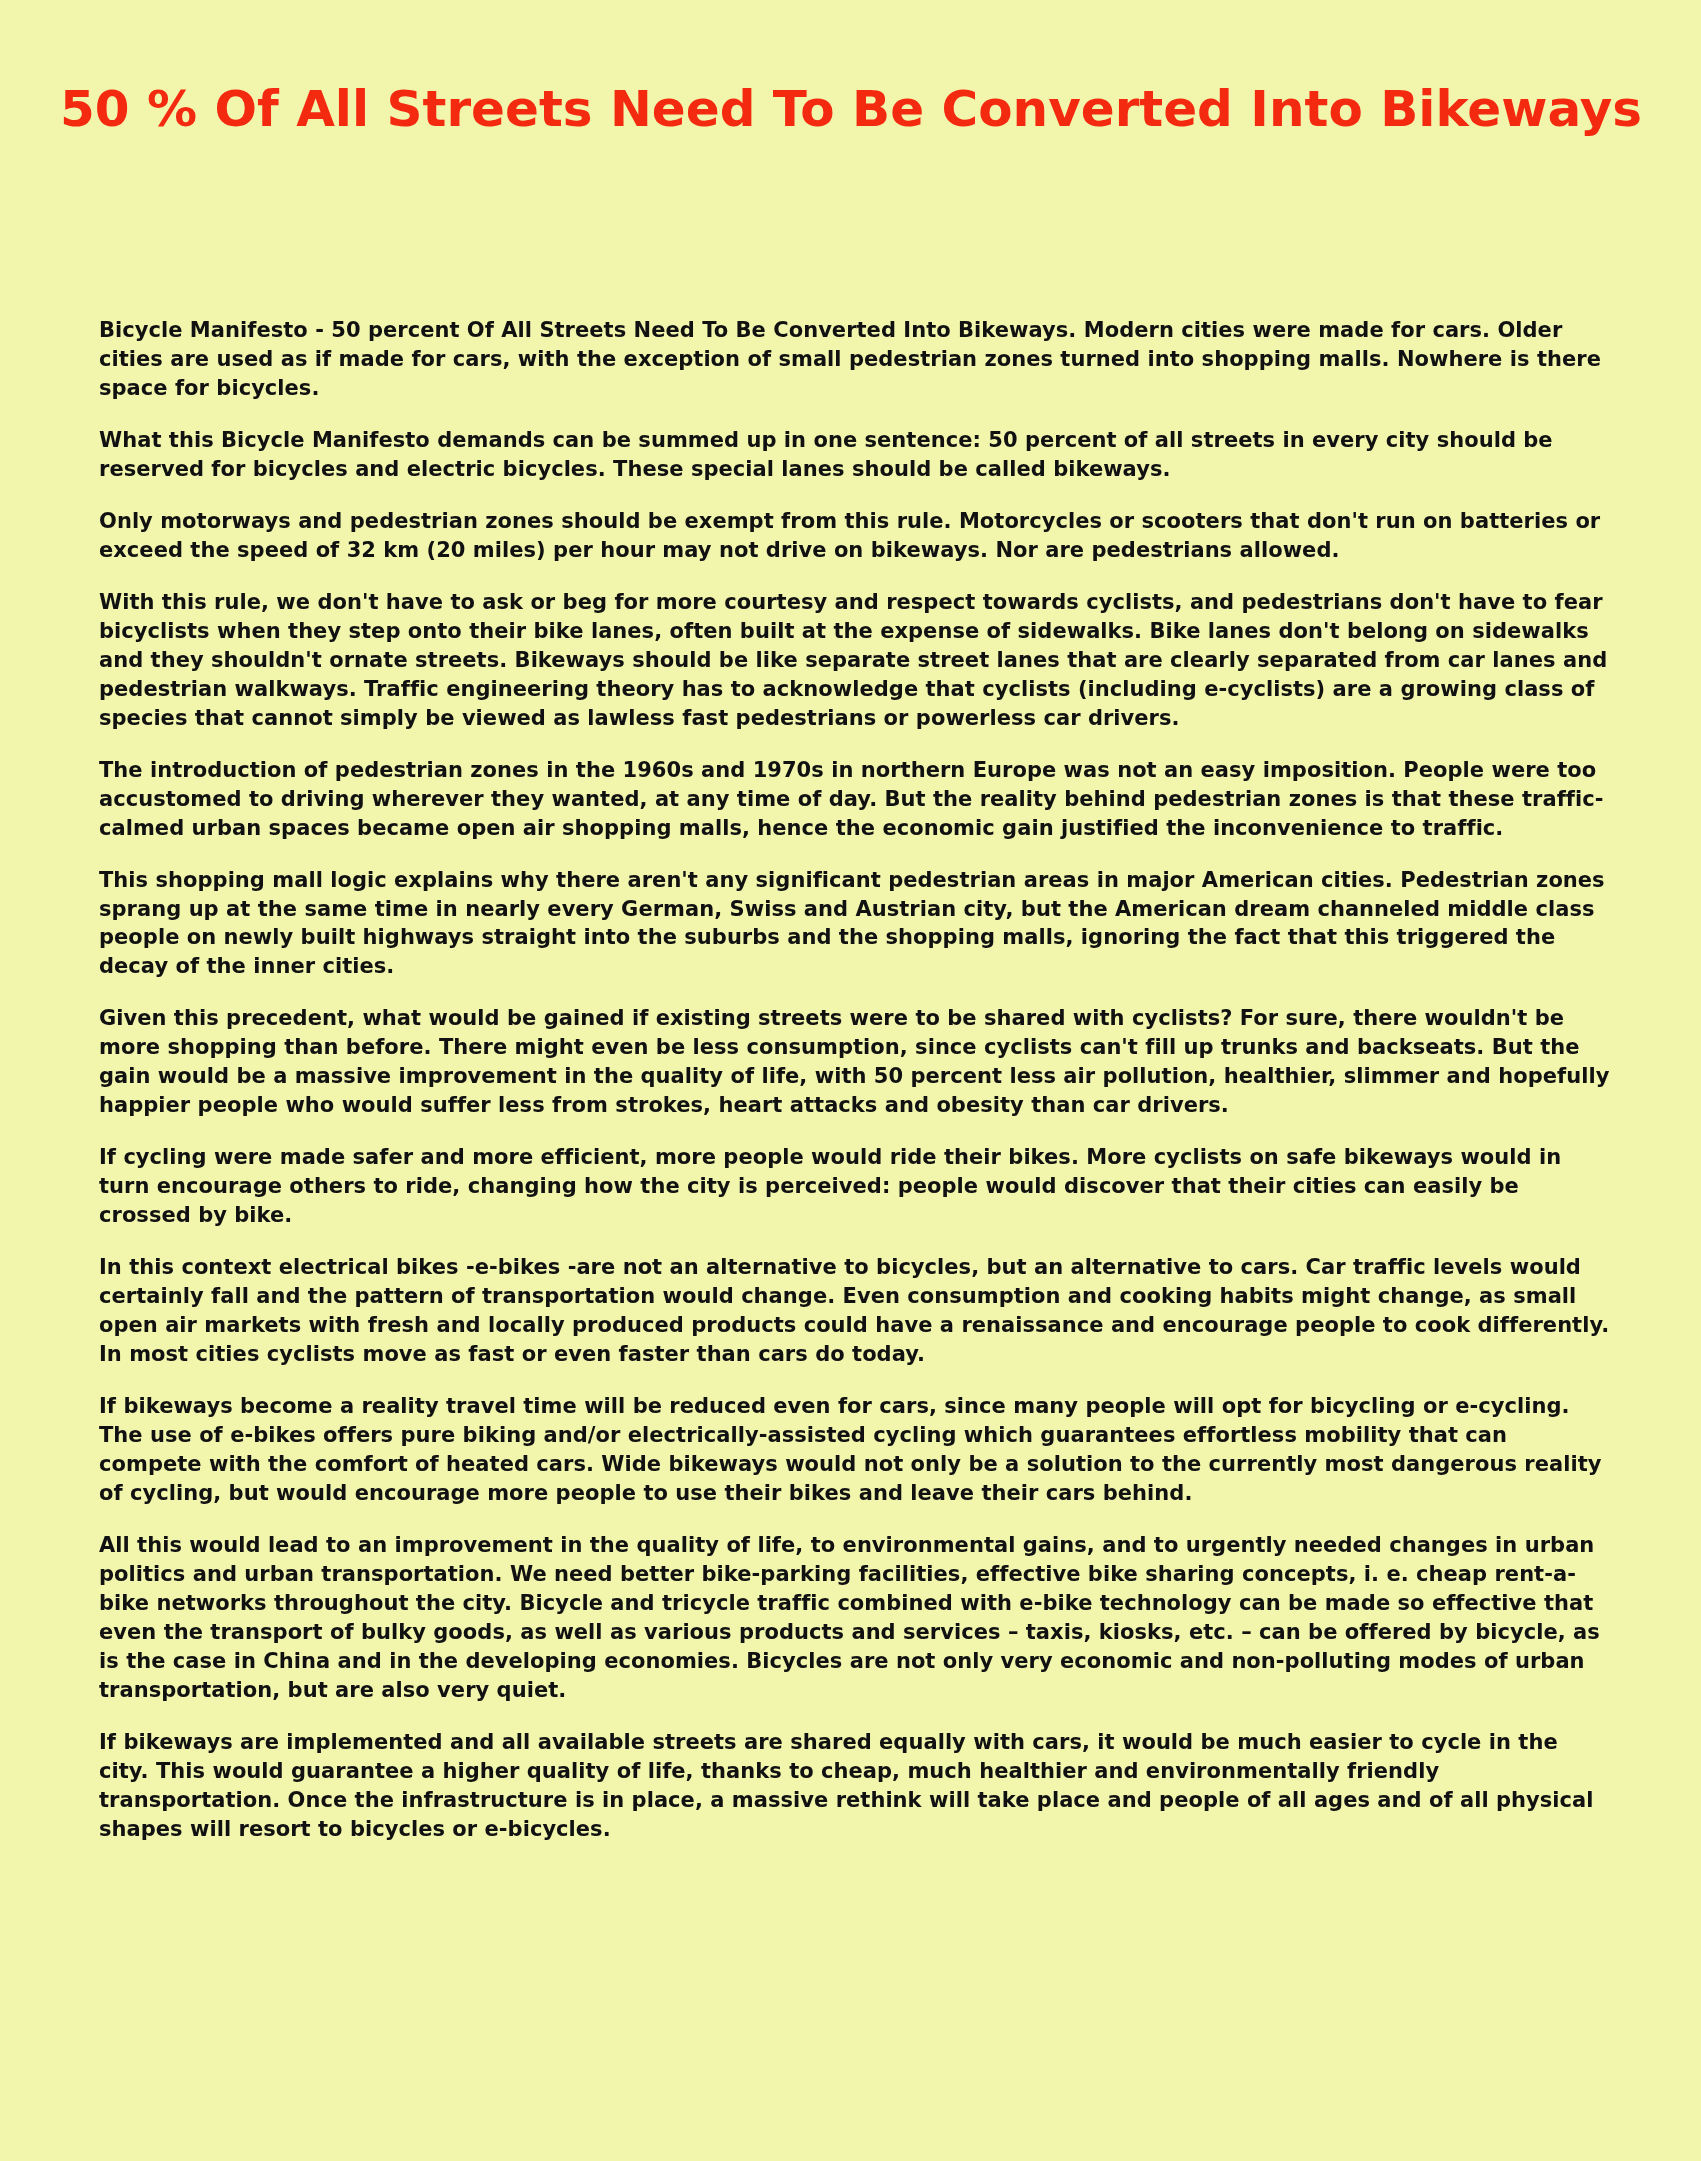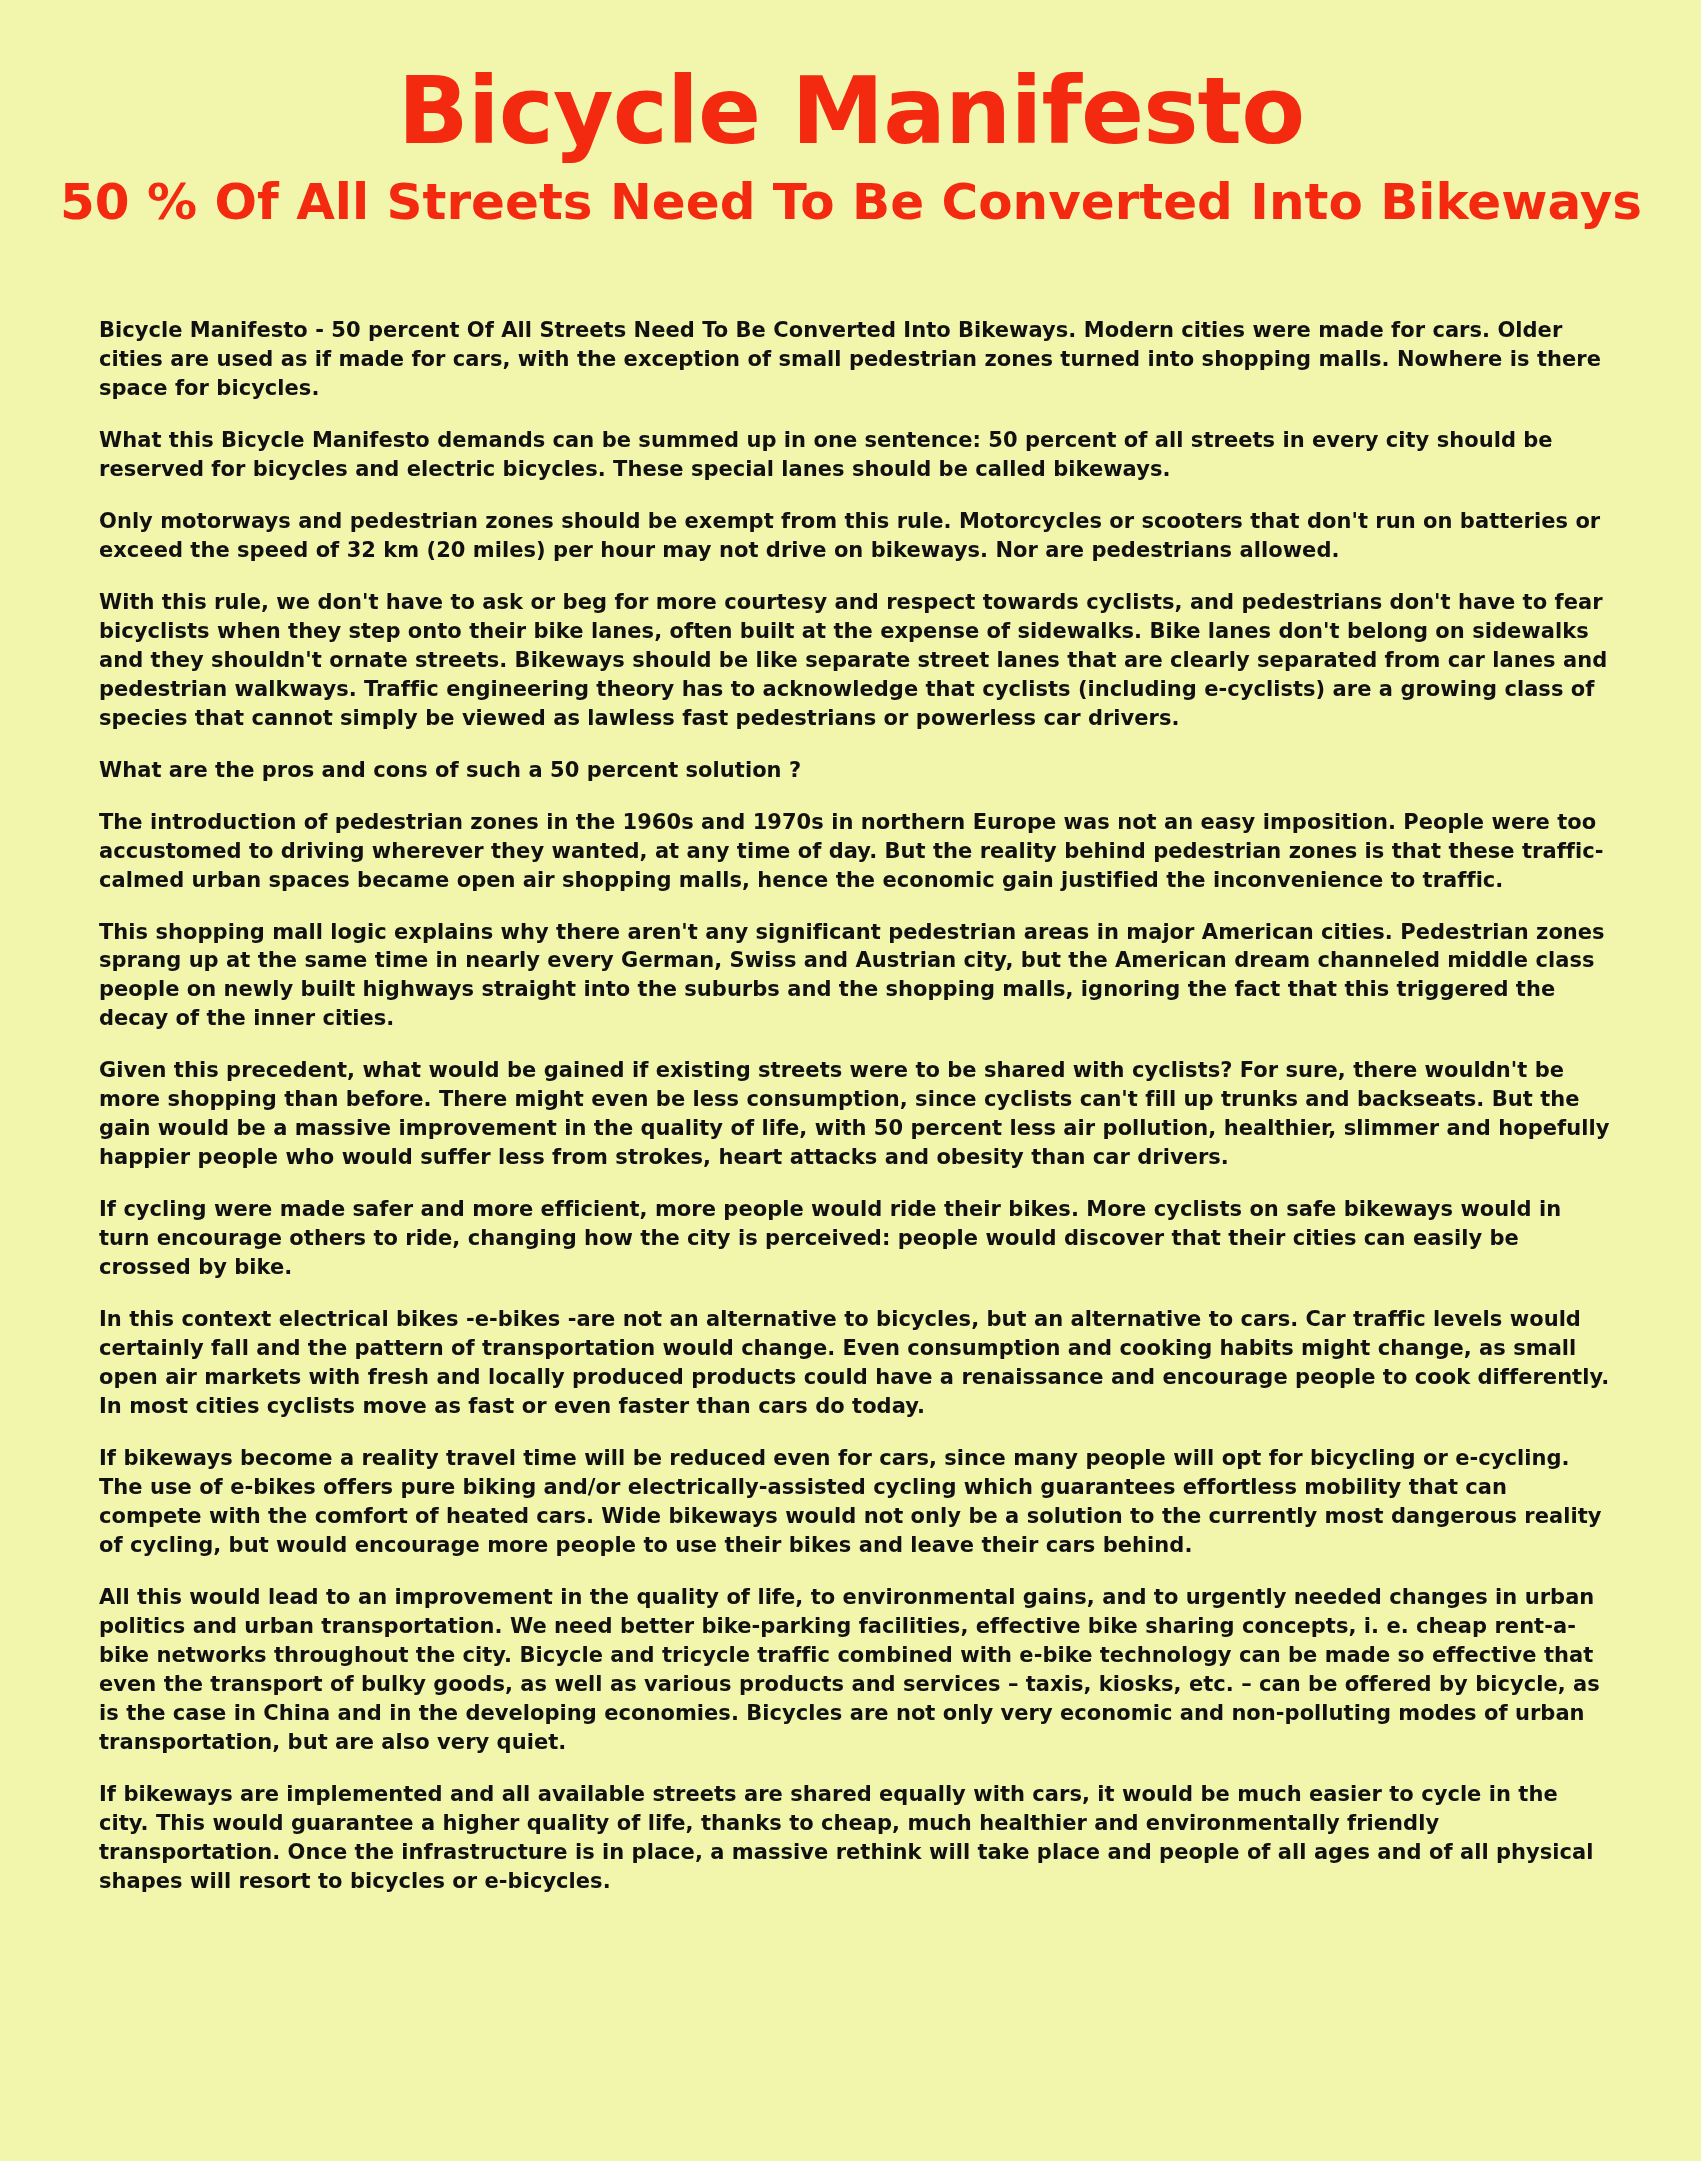--- a/index.html
+++ b/index.html
@@ -67,30 +67,28 @@
     text-align: left;
     letter-spacing: 0.04px;
   }
 </style>
 </head>
 <body>
 
 <div class="page">
 
   <div class="title-wrap">
-    <div class="main-title">Bicycle Manifesto</div>
     <div class="sub-title">50 % Of All Streets Need To Be Converted Into Bikeways</div>
   </div>
 
   <div class="body-col">
     <p class="para">Bicycle Manifesto - 50 percent Of All Streets Need To Be Converted Into Bikeways. Modern cities were made for cars. Older cities are used as if made for cars, with the exception of small pedestrian zones turned into shopping malls. Nowhere is there space for bicycles.</p>
     <p class="para">What this Bicycle Manifesto demands can be summed up in one sentence: 50 percent of all streets in every city should be reserved for bicycles and electric bicycles. These special lanes should be called bikeways.</p>
     <p class="para">Only motorways and pedestrian zones should be exempt from this rule. Motorcycles or scooters that don't run on batteries or exceed the speed of 32 km (20 miles) per hour may not drive on bikeways. Nor are pedestrians allowed.</p>
     <p class="para">With this rule, we don't have to ask or beg for more courtesy and respect towards cyclists, and pedestrians don't have to fear bicyclists when they step onto their bike lanes, often built at the expense of sidewalks. Bike lanes don't belong on sidewalks and they shouldn't ornate streets. Bikeways should be like separate street lanes that are clearly separated from car lanes and pedestrian walkways. Traffic engineering theory has to acknowledge that cyclists (including e-cyclists) are a growing class of species that cannot simply be viewed as lawless fast pedestrians or powerless car drivers.</p>
-    <p class="para">What are the pros and cons of such a 50 percent solution ?</p>
     <p class="para">The introduction of pedestrian zones in the 1960s and 1970s in northern Europe was not an easy imposition. People were too accustomed to driving wherever they wanted, at any time of day. But the reality behind pedestrian zones is that these traffic-calmed urban spaces became open air shopping malls, hence the economic gain justified the inconvenience to traffic.</p>
     <p class="para">This shopping mall logic explains why there aren't any significant pedestrian areas in major American cities. Pedestrian zones sprang up at the same time in nearly every German, Swiss and Austrian city, but the American dream channeled middle class people on newly built highways straight into the suburbs and the shopping malls, ignoring the fact that this triggered the decay of the inner cities.</p>
     <p class="para">Given this precedent, what would be gained if existing streets were to be shared with cyclists? For sure, there wouldn't be more shopping than before. There might even be less consumption, since cyclists can't fill up trunks and backseats. But the gain would be a massive improvement in the quality of life, with 50 percent less air pollution, healthier, slimmer and hopefully happier people who would suffer less from strokes, heart attacks and obesity than car drivers.</p>
     <p class="para">If cycling were made safer and more efficient, more people would ride their bikes. More cyclists on safe bikeways would in turn encourage others to ride, changing how the city is perceived: people would discover that their cities can easily be crossed by bike.</p>
     <p class="para">In this context electrical bikes -e-bikes -are not an alternative to bicycles, but an alternative to cars. Car traffic levels would certainly fall and the pattern of transportation would change. Even consumption and cooking habits might change, as small open air markets with fresh and locally produced products could have a renaissance and encourage people to cook differently. In most cities cyclists move as fast or even faster than cars do today.</p>
     <p class="para">If bikeways become a reality travel time will be reduced even for cars, since many people will opt for bicycling or e-cycling. The use of e-bikes offers pure biking and/or electrically-assisted cycling which guarantees effortless mobility that can compete with the comfort of heated cars. Wide bikeways would not only be a solution to the currently most dangerous reality of cycling, but would encourage more people to use their bikes and leave their cars behind.</p>
     <p class="para">All this would lead to an improvement in the quality of life, to environmental gains, and to urgently needed changes in urban politics and urban transportation. We need better bike-parking facilities, effective bike sharing concepts, i. e. cheap rent-a-bike networks throughout the city. Bicycle and tricycle traffic combined with e-bike technology can be made so effective that even the transport of bulky goods, as well as various products and services – taxis, kiosks, etc. – can be offered by bicycle, as is the case in China and in the developing economies. Bicycles are not only very economic and non-polluting modes of urban transportation, but are also very quiet.</p>
     <p class="para">If bikeways are implemented and all available streets are shared equally with cars, it would be much easier to cycle in the city. This would guarantee a higher quality of life, thanks to cheap, much healthier and environmentally friendly transportation. Once the infrastructure is in place, a massive rethink will take place and people of all ages and of all physical shapes will resort to bicycles or e-bicycles.</p>
   </div>
 

